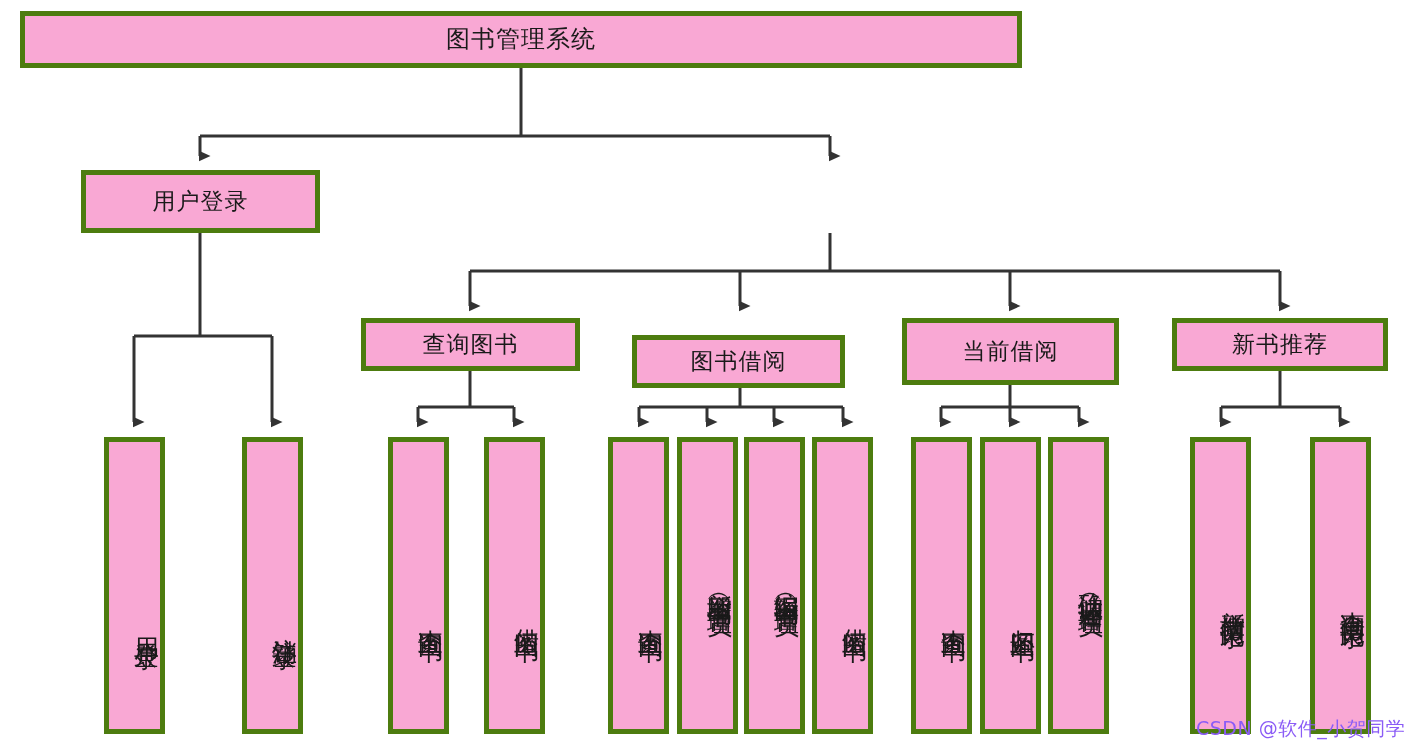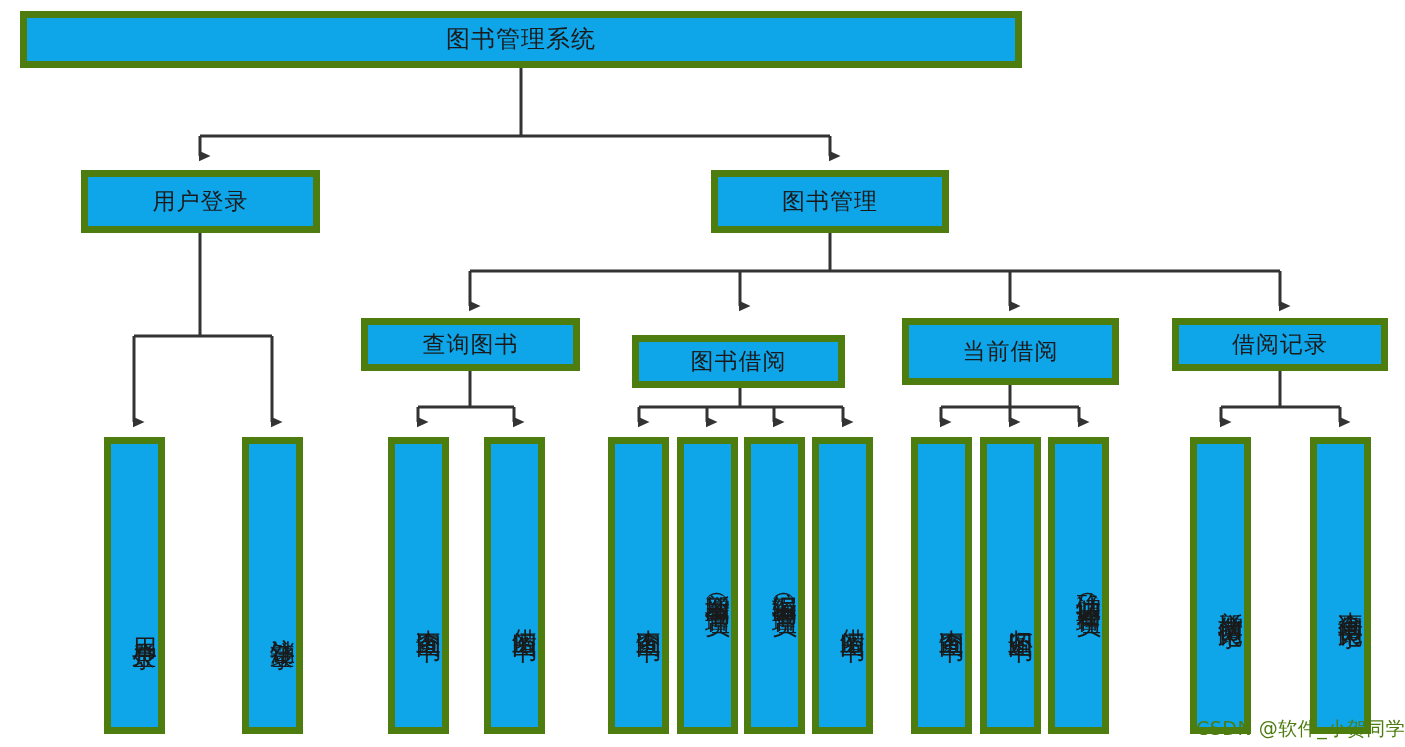--- a/index.html
+++ b/index.html
@@ -22,22 +22,22 @@
     position: absolute;
     left: 0;
     top: 0;
     width: 1405px;
     height: 747px;
     pointer-events: none;
   }
   .node {
     position: absolute;
     box-sizing: border-box;
-    border: 7px solid #4d7c0f;
-    background: #0ea5e9;
+    border: 5px solid #4d7c0f;
+    background: #f9a8d4;
     display: flex;
     align-items: center;
     justify-content: center;
     color: #1a1a1a;
     line-height: 1.12;
   }
   .node.horiz {
     font-size: 23px;
     letter-spacing: 1px;
   }
@@ -58,21 +58,21 @@
   }
   .node.vert .lbl {
     writing-mode: vertical-rl;
     text-orientation: upright;
   }
   #root-node {
     font-size: 24px;
   }
   .watermark {
     position: absolute;
-    color: #4d7c0f;
+    color: #8b5cf6;
     font-size: 19px;
     letter-spacing: 0.5px;
     white-space: nowrap;
     user-select: none;
   }
 </style>
 </head>
 <body>
 
 <div id="canvas">
@@ -130,35 +130,32 @@
     </g>
   </svg>
 
   <div class="node horiz" id="root-node" style="left:20px; top:11px; width:1002px; height:57px;">
     <span class="lbl">图书管理系统</span>
   </div>
 
   <div class="node horiz" style="left:81px; top:170px; width:239px; height:63px;">
     <span class="lbl">用户登录</span>
   </div>
-  <div class="node horiz" style="left:711px; top:170px; width:238px; height:63px;">
-    <span class="lbl">图书管理</span>
-  </div>
 
   <div class="node horiz" style="left:361px; top:318px; width:219px; height:53px;">
     <span class="lbl">查询图书</span>
   </div>
   <div class="node horiz" style="left:632px; top:318px; width:213px; height:53px;margin-top:17px;">
     <span class="lbl">图书借阅</span>
   </div>
   <div class="node horiz" style="left:902px; top:318px; width:217px; height:67px;">
     <span class="lbl">当前借阅</span>
   </div>
   <div class="node horiz" style="left:1172px; top:318px; width:216px; height:53px;">
-    <span class="lbl">借阅记录</span>
+    <span class="lbl">新书推荐</span>
   </div>
 
   <div class="node vert" style="left:104px; top:437px; width:61px; height:297px; padding-top:80px;">
     <span class="lbl">用户登录</span>
   </div>
   <div class="node vert" style="left:242px; top:437px; width:61px; height:297px; padding-top:80px;">
     <span class="lbl">注销登录</span>
   </div>
 
   <div class="node vert" style="left:388px; top:437px; width:61px; height:297px; padding-top:62px;">

